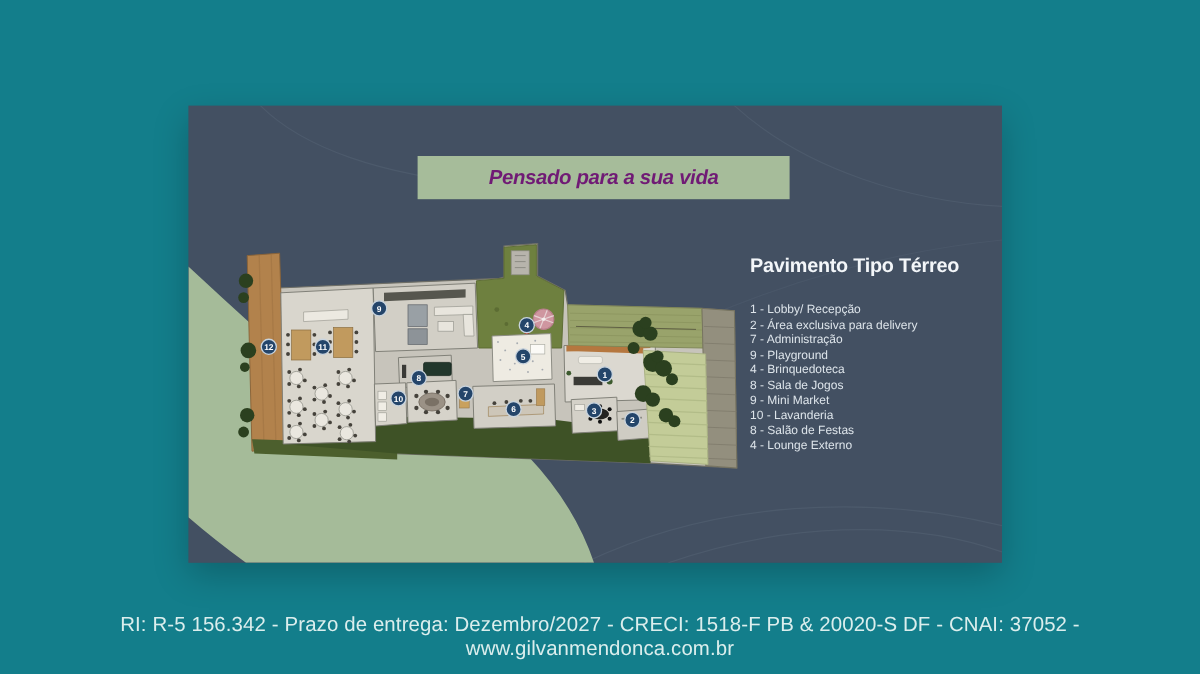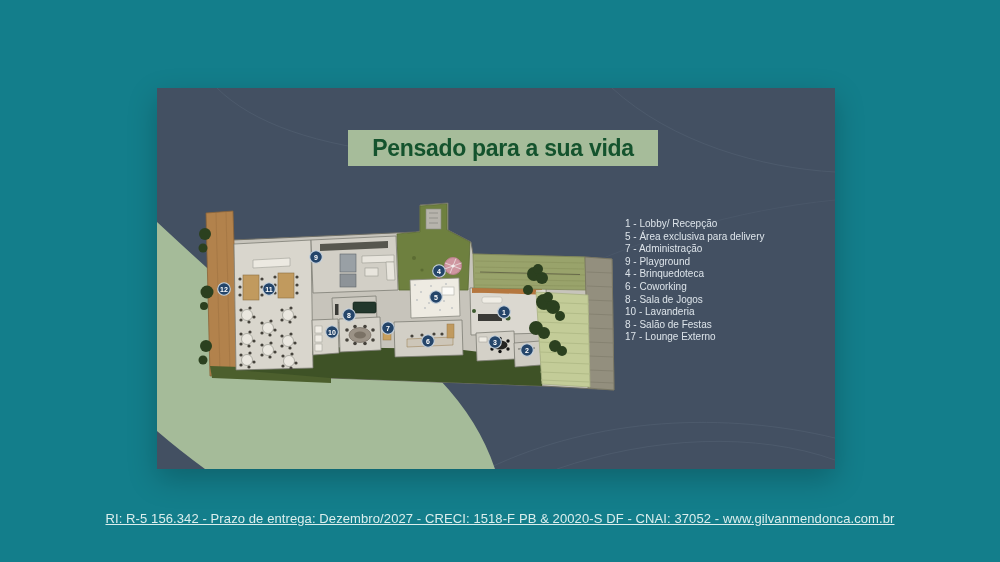--- a/index.html
+++ b/index.html
@@ -3,28 +3,28 @@
 <meta charset="utf-8">
 <style>
   html,body{margin:0;padding:0;background:#0e6c79;}
   .page{position:relative;width:1000px;height:562px;background:#137e8b;overflow:hidden;
         font-family:"Liberation Sans",sans-serif;}
   .card{position:absolute;left:157px;top:88px;width:678px;height:381px;background:#435062;
         box-shadow:0 10px 28px rgba(0,0,0,.22);}
   .decor{position:absolute;left:0;top:0;width:678px;height:381px;}
   .title-banner{position:absolute;left:191px;top:42px;width:310px;height:36px;background:#a6bc9a;
         display:flex;align-items:center;justify-content:center;z-index:4;}
-  .title-banner span{font-weight:bold;font-size:23px;letter-spacing:-.3px;color:#14532d;}
+  .title-banner span{font-weight:bold;font-size:17px;letter-spacing:-.3px;color:#701a75;font-style:italic;}
   .plan{position:absolute;left:33px;top:112px;width:460px;height:205px;z-index:2;}
   .right-col{position:absolute;left:468px;top:124px;width:206px;z-index:3;}
   .plan-heading{margin:0;font-size:16.5px;line-height:20px;font-weight:bold;letter-spacing:-.2px;color:#f3f6f9;}
-  .legend{margin-top:6px;}
+  .legend{margin-top:21px;}
   .legend-item{font-size:10px;line-height:12.6px;color:#dde4ea;white-space:nowrap;}
-  .footer{position:absolute;left:0;right:0;top:511px;text-align:center;font-size:13px;
-        letter-spacing:.1px;color:#dbeeed;z-index:2;text-decoration:underline;}
+  .footer{position:absolute;left:0;right:0;top:511px;text-align:center;font-size:17px;
+        letter-spacing:.1px;color:#dbeeed;z-index:2;}
   .badge circle{fill:#24456a;stroke:#c9d4de;stroke-width:1.1;}
   .badge text{fill:#ffffff;font-family:"Liberation Sans",sans-serif;font-size:7px;font-weight:bold;text-anchor:middle;}
   .tt{fill:#eae7df;stroke:#8b8b83;stroke-width:.6;}
   .ch{fill:#45423b;}
   .tree{fill:#2b401f;}
   .speck{fill:#9aa0a8;opacity:.85;}
   .contour{fill:none;stroke:#5f6d7e;stroke-width:1;opacity:.35;}
 </style>
 </head>
 <body>
@@ -326,31 +326,32 @@
           <circle r="6.3"></circle>
           <text dy="2.6">11</text>
         </g>
       <g class="badge" transform="translate(34,89)">
           <circle r="6.3"></circle>
           <text dy="2.6">12</text>
         </g>
     </svg>
 
     <div class="right-col">
+      <h2 class="plan-heading">Pavimento Tipo Térreo</h2>
       <div class="legend">
         <div class="legend-item">1 - Lobby/ Recepção</div>
-        <div class="legend-item">5 - Área exclusiva para delivery</div>
+        <div class="legend-item">2 - Área exclusiva para delivery</div>
         <div class="legend-item">7 - Administração</div>
         <div class="legend-item">9 - Playground</div>
         <div class="legend-item">4 - Brinquedoteca</div>
-        <div class="legend-item">6 - Coworking</div>
         <div class="legend-item">8 - Sala de Jogos</div>
+        <div class="legend-item">9 - Mini Market</div>
         <div class="legend-item">10 - Lavanderia</div>
         <div class="legend-item">8 - Salão de Festas</div>
-        <div class="legend-item">17 - Lounge Externo</div>
+        <div class="legend-item">4 - Lounge Externo</div>
       </div>
     </div>
 
   </div>
 
   <div class="footer">RI: R-5 156.342 - Prazo de entrega: Dezembro/2027 - CRECI: 1518-F PB &amp; 20020-S DF - CNAI: 37052 - www.gilvanmendonca.com.br</div>
 
 </div>
 
 </body></html>

